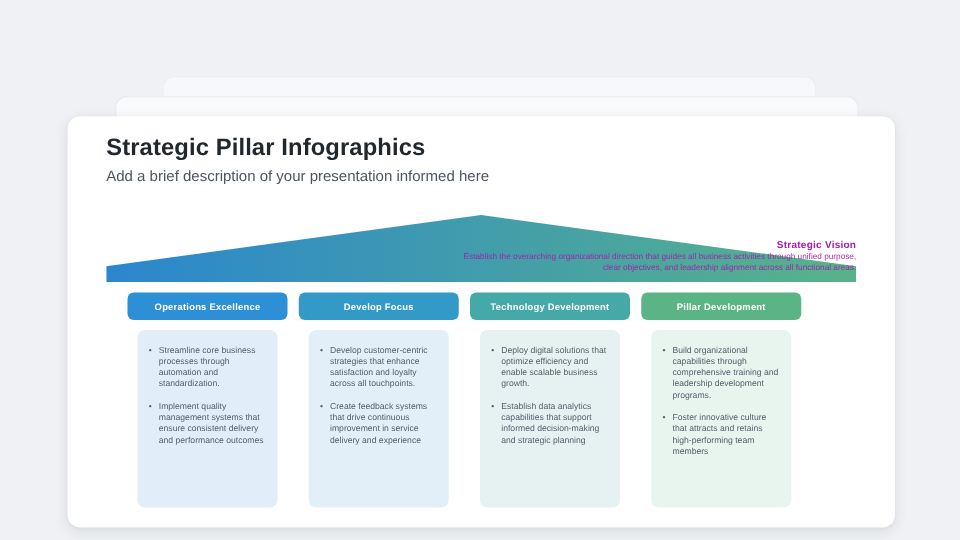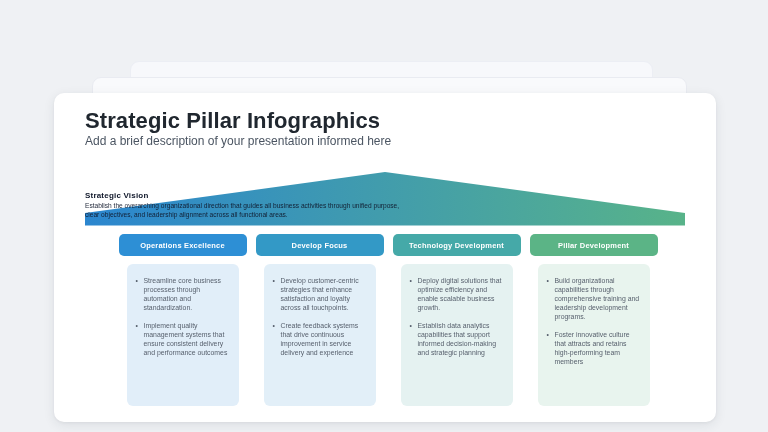--- a/index.html
+++ b/index.html
@@ -18,38 +18,38 @@
     position:absolute; left:92px; top:77px; width:595px; height:70px;
     background:#f9fafc; border:1px solid #e9ebf1; border-radius:9px;
   }
   .card-main {
     position:absolute; left:54px; top:93px; width:662px; height:329px;
     background:#ffffff; border-radius:10px;
     box-shadow:0 3px 12px rgba(30,41,59,0.09), 0 1px 3px rgba(30,41,59,0.05);
   }
   .slide-title {
     position:absolute; left:31px; top:15px;
-    font-size:22px; font-weight:700; color:#20272f; letter-spacing:0.1px;
+    font-size:19px; font-weight:700; color:#20272f; letter-spacing:0.1px;
   }
   .slide-subtitle {
     position:absolute; left:31px; top:41px;
     font-size:12px; color:#4b5562;
   }
   .roof {
     position:absolute; left:31px; top:79px; width:600px; height:54px;
   }
   .roof svg { position:absolute; left:0; top:0; width:600px; height:54px; display:block; }
   .roof-label {
-    position:absolute; left:0; right:0; top:19px; text-align:left; color:#0f172a;
+    position:absolute; left:0; right:0; top:19px; text-align:right; color:#a21caf;
   }
   .roof-title { font-size:8px; font-weight:700; letter-spacing:0.2px; }
   .roof-desc { font-size:6.6px; line-height:8.6px; opacity:0.93; margin-top:2px; }
   .pillars {
-    position:absolute; left:60px; top:141px; width:548px;
-    display:flex; gap:9px;justify-content:center;
+    position:absolute; left:48px; top:141px; width:548px;
+    display:flex; gap:9px;
   }
   .pillar { width:128px; display:flex; flex-direction:column; align-items:center; }
   .pillar-header {
     width:128px; height:22px; border-radius:5px;
     display:flex; align-items:center; justify-content:center;
     color:#ffffff; font-size:7.5px; font-weight:600; letter-spacing:0.2px;
   }
   .pillar-body {
     margin-top:8px; width:112px; height:142px; border-radius:6px;
     padding:12px 9px 0 7px;

